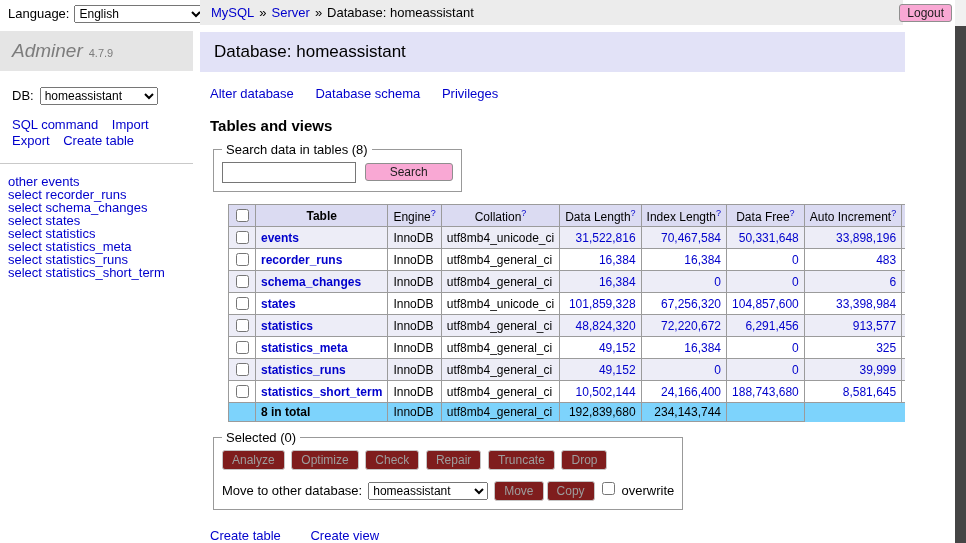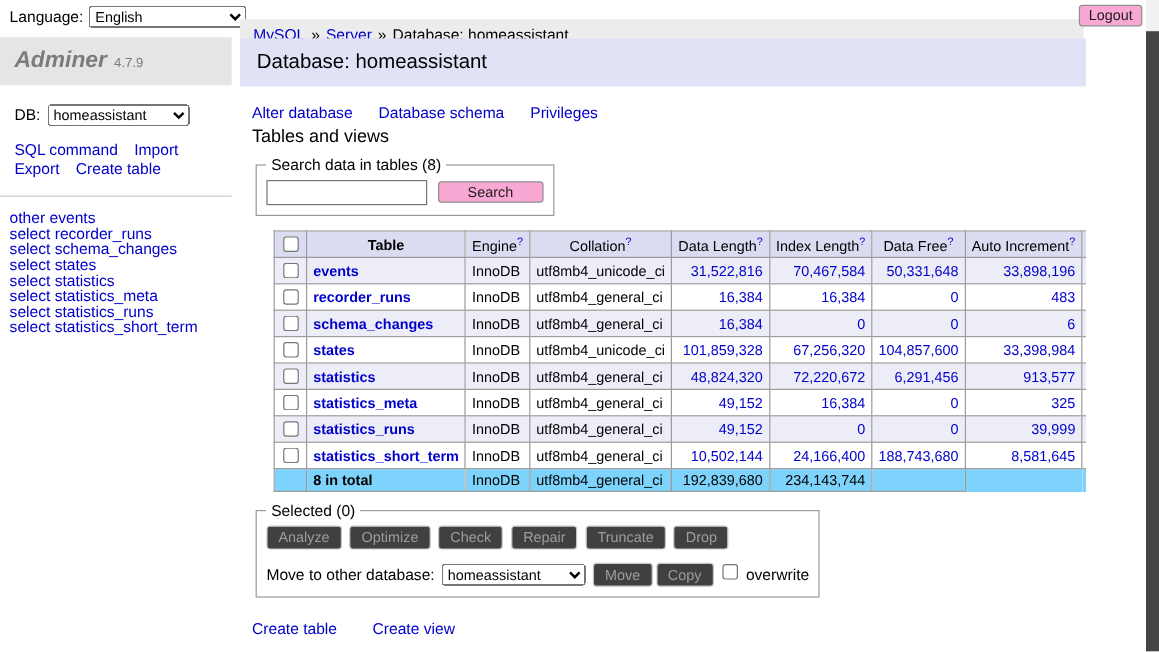--- a/index.html
+++ b/index.html
@@ -2,53 +2,53 @@
 <html><head>
 <meta charset="utf-8">
 <style>
   html,body{margin:0;padding:0}
   body{width:966px;height:543px;overflow:hidden;position:relative;background:#fff;
        font-family:"Liberation Sans",sans-serif;font-size:13px;color:#000}
   a{color:#0000cc;text-decoration:none;cursor:pointer}
   select{font-family:inherit;font-size:12px}
   button{font-family:inherit;font-size:12px;color:#1c1c1c;background:#f9a8d4;
          border:1px solid #8f8f8f;border-radius:3px;padding:2px 9px;cursor:pointer}
-  button:disabled{color:#9d9d9d;background:#404040;border-color:#c6c6c6;cursor:default}
+  button:disabled{color:#9d9d9d;background:#7f1d1d;border-color:#c6c6c6;cursor:default}
 
   
   .topbar{position:absolute;top:0;left:0;width:966px;height:26px}
   .lang{position:absolute;left:8px;top:5px;white-space:nowrap}
   .lang select{margin-left:5px;width:131px}
-  .breadcrumb{position:absolute;left:200px;top:16px;width:703px;height:25px;background:#ececec;
+  .breadcrumb{position:absolute;left:200px;top:0;width:703px;height:25px;background:#ececec;
               line-height:25px;padding-left:11px;box-sizing:border-box;white-space:nowrap}
   .breadcrumb .sep{margin:0 5px;color:#000}
   .logout-btn{position:absolute;right:14px;top:4px;padding:1px 7px}
 
   
   .scrollbar{position:absolute;right:0;top:0;width:11px;height:543px;background:#f1f1f1}
   .scrollbar .thumb{position:absolute;left:0;top:26px;bottom:0;width:11px;background:#454545}
 
   
   .sidebar{position:absolute;left:0;top:25px;width:193px;bottom:0}
   .logo{background:#e5e5e5;margin-top:6px;padding:9px 12px}
-  .logo .name{font-style:italic;font-weight:bold;font-size:19px;color:#7c7c7c}
+  .logo .name{font-style:italic;font-weight:normal;font-size:19px;color:#7c7c7c}
   .logo .ver{font-size:11px;color:#7c7c7c;margin-left:6px}
   .dbrow{padding:16px 12px 10px;white-space:nowrap}
   .dbrow select{margin-left:6px;width:118px}
   .side-actions{padding:2px 12px 14px;border-bottom:1px solid #c9c9c9}
   .side-actions a{display:inline-block;margin-right:10px;line-height:16px}
   .table-links{padding:11px 8px}
   .table-links a{display:block;font-size:13px;line-height:13px;margin-bottom:0}
 
   
   .main{position:absolute;left:200px;top:25px;width:705px;bottom:0;overflow:hidden}
   h2.title{background:#e2e2f7;margin:7px 0 0;padding:10px 14px;font-size:17px;font-weight:normal}
   .navlinks{margin:14px 0 0 10px}
   .navlinks a{margin-right:18px}
-  h3{font-size:15px;font-weight:normal;margin:4px 0 0 10px}
+  h3{font-size:15px;font-weight:bold;margin:16px 0 0 10px}
   fieldset{border:1px solid #999;margin:8px 0 0 13px;padding:5px 8px 8px;display:inline-block}
   legend{font-size:13px;padding:0 4px}
   .search-box input[type=text]{width:128px;height:17px;border:1px solid #767676;font-size:12px;
         vertical-align:middle;margin-right:5px}
   .search-box button{padding:1px 24px}
 
   table.tables{border-collapse:collapse;margin:12px 0 0 28px;font-size:12px;table-layout:fixed}
   .tables th,.tables td{border:1px solid #9b9b9b;padding:2px 5px;height:14px;overflow:hidden;
         white-space:nowrap;background:#fff}
   .tables thead th{background:#dbdbf2;font-weight:normal;text-align:center}

